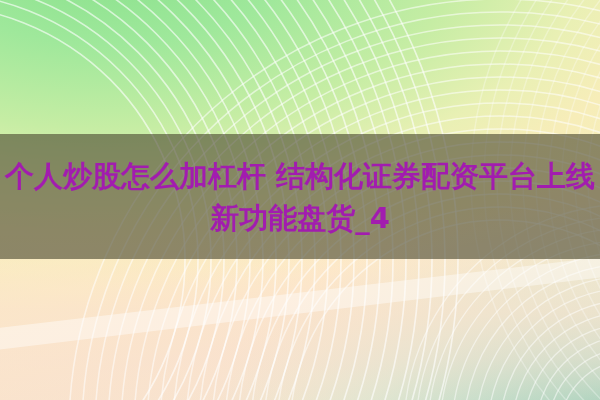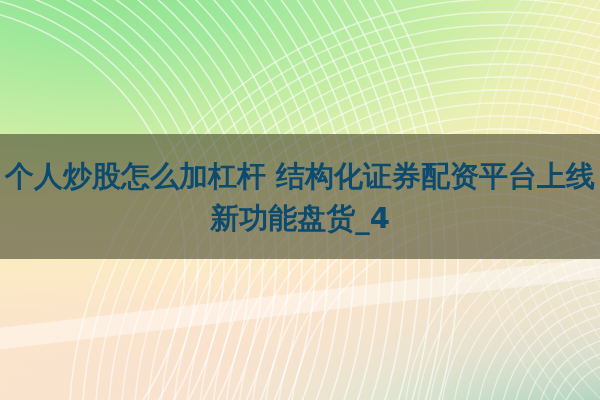--- a/index.html
+++ b/index.html
@@ -96,21 +96,21 @@
     background: rgba(74,72,48,0.62);
     display: flex;
     align-items: center;
     justify-content: center;
   }
 
   .title {
     width: 596px;
     margin: 0;
     padding: 0 2px;
-    color: #0c4a6e;
+    color: #a21caf;
     font-family: "DejaVu Sans", "Liberation Sans", sans-serif;
     font-weight: bold;
     font-size: 29px;
     line-height: 42px;
     text-align: center;
     letter-spacing: 0px;
     text-rendering: optimizeLegibility;
   }
 </style>
 </head>

